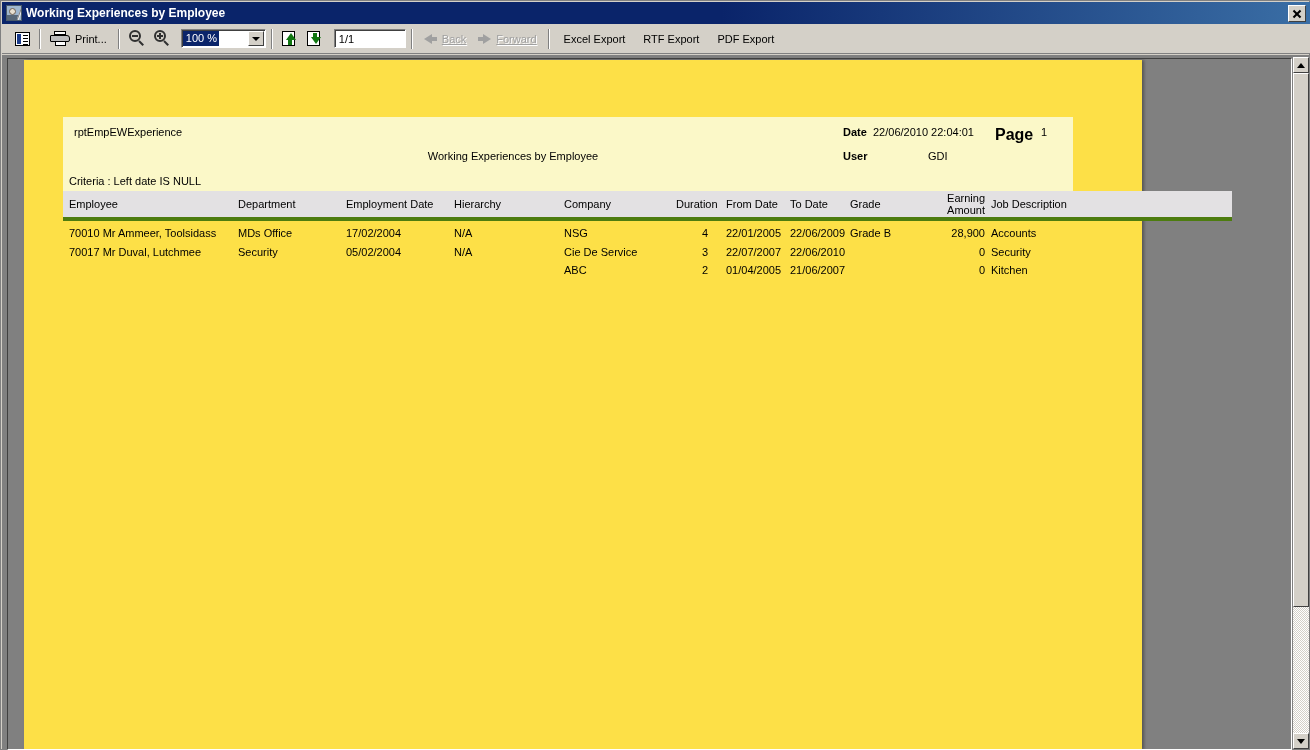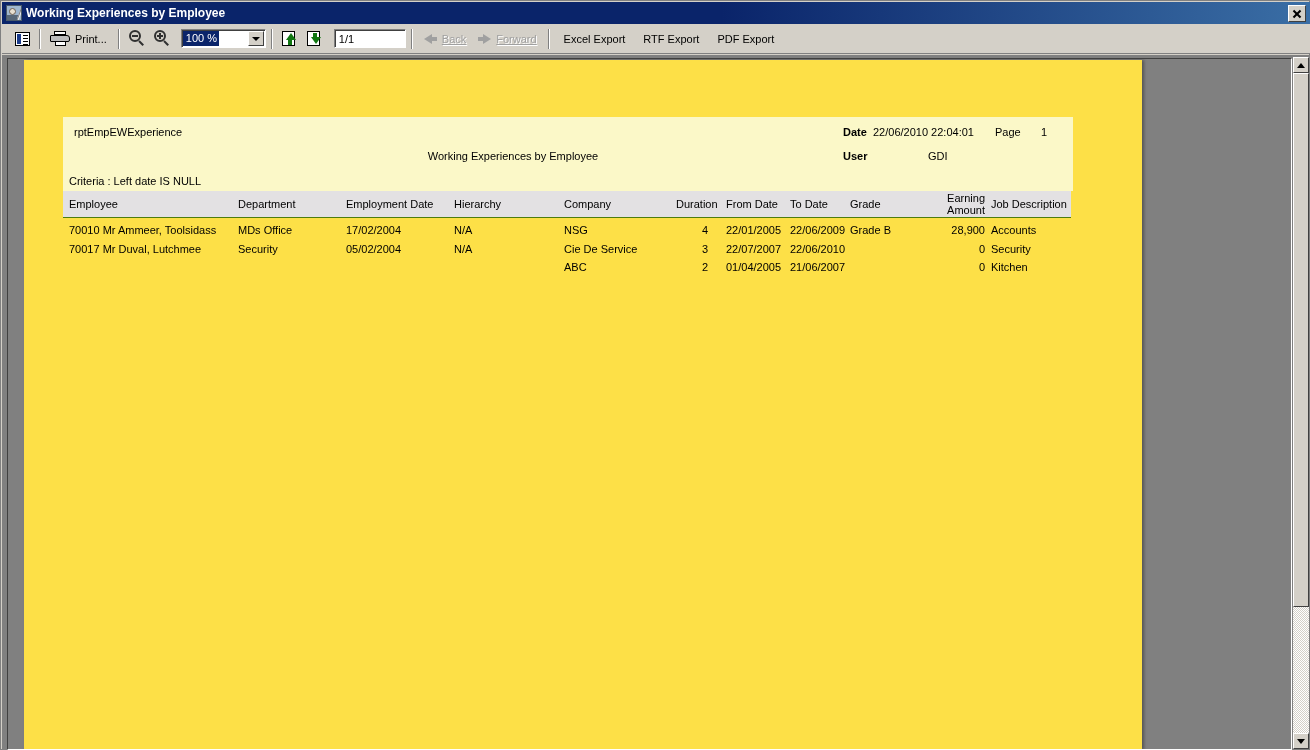--- a/index.html
+++ b/index.html
@@ -448,22 +448,22 @@
     font-weight: bold;
   }
   #rpt-date-value {
     position: absolute;
     left: 810px; top: 9px;
     font-size: 11px;
   }
   #rpt-page-label {
     position: absolute;
     left: 932px; top: 9px;
-    font-size: 11px;
-    font-weight: normal;
+    font-size: 16px;
+    font-weight: bold;
   }
   #rpt-page-value {
     position: absolute;
     left: 978px; top: 9px;
     font-size: 11px;
   }
   #rpt-user-label {
     position: absolute;
     left: 780px; top: 33px;
     font-size: 11px;
@@ -471,24 +471,24 @@
   }
   #rpt-user-value {
     position: absolute;
     left: 865px; top: 33px;
     font-size: 11px;
   }
 
   
   #col-header {
     position: relative;
-    width: 1008px;
+    width: 1169px;
     height: 26px;
     background: #e3e1e3;
-    border-bottom: 1px solid #4d7c0f;
+    border-bottom: 4px solid #4d7c0f;
   }
   #col-header .ch {
     position: absolute;
     font-size: 11px;
     color: #000000;
     white-space: nowrap;
     line-height: 12px;
   }
 
   

